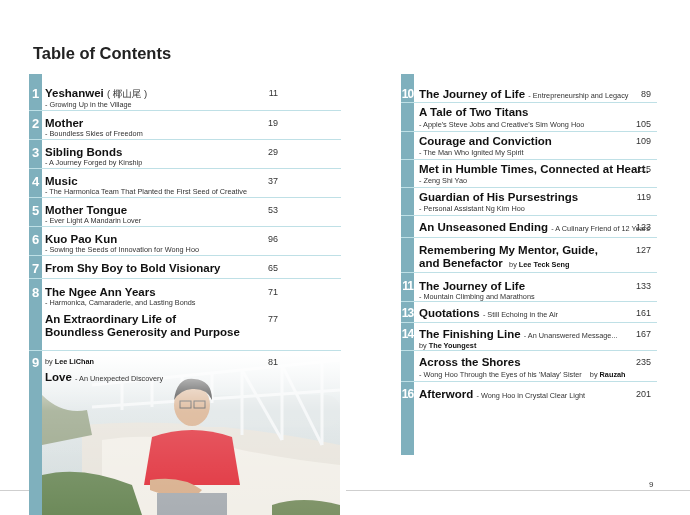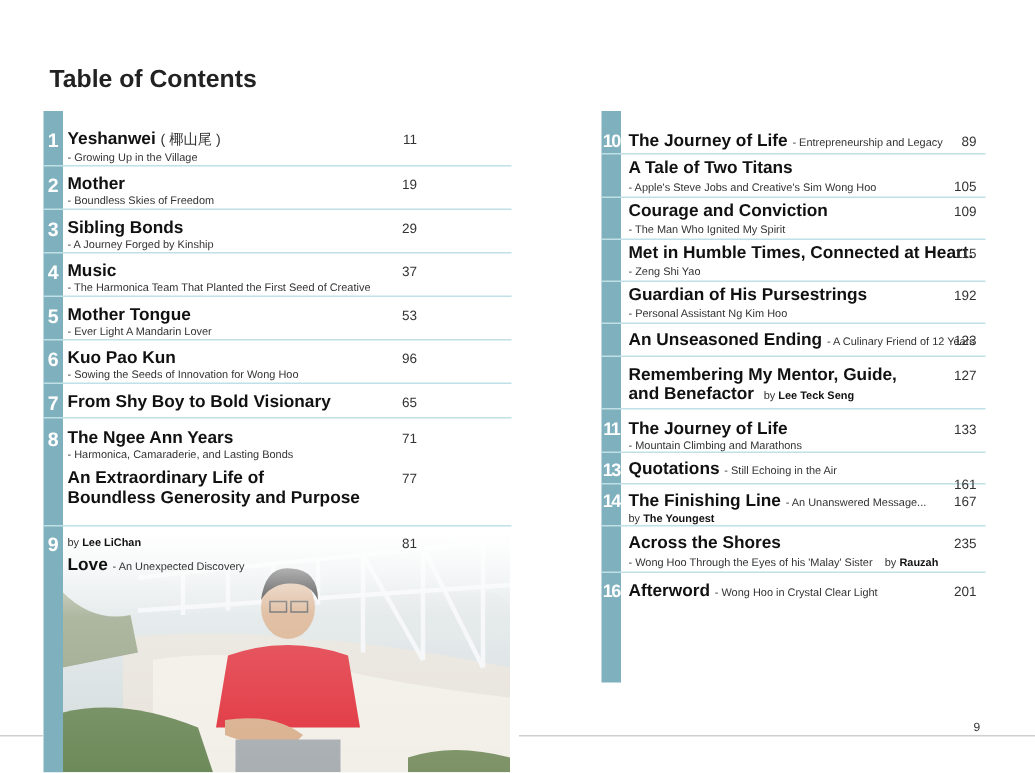--- a/index.html
+++ b/index.html
@@ -183,40 +183,40 @@
     <span class="page" style="top:4px">109</span>
   </div>
   <div class="entry" style="height:28px">
     <span class="title" style="top:3px">Met in Humble Times, Connected at Heart.</span>
     <span class="sub" style="top:16px">- Zeng Shi Yao</span>
     <span class="page" style="top:4px">115</span>
   </div>
   <div class="entry" style="height:28px">
     <span class="title" style="top:3px">Guardian of His Pursestrings</span>
     <span class="sub" style="top:16px">- Personal Assistant Ng Kim Hoo</span>
-    <span class="page" style="top:4px">192</span>
+    <span class="page" style="top:4px">119</span>
   </div>
   <div class="entry" style="height:22px">
     <span class="title" style="top:5px"><span>An Unseasoned Ending</span> <span class="inline-sub">- A Culinary Friend of 12 Years</span></span>
     <span class="page" style="top:6px">123</span>
   </div>
   <div class="entry" style="height:35px">
     <span class="title" style="top:6px"><span>Remembering My Mentor, Guide,</span><br><span>and Benefactor</span> &nbsp;<span class="inline-sub by"><span>by</span> <b>Lee Teck Seng</b></span></span>
     <span class="page" style="top:7px">127</span>
   </div>
   <div class="entry" style="height:29px">
     <span class="num" style="top:6px">11</span>
     <span class="title" style="top:7px">The Journey of Life</span>
     <span class="sub" style="top:19px">- Mountain Climbing and Marathons</span>
     <span class="page" style="top:8px">133</span>
   </div>
   <div class="entry" style="height:21px">
     <span class="num" style="top:4px">13</span>
     <span class="title" style="top:5px"><span>Quotations</span> <span class="inline-sub">- Still Echoing in the Air</span></span>
-    <span class="page" style="top:16px">161</span>
+    <span class="page" style="top:6px">161</span>
   </div>
   <div class="entry" style="height:28px">
     <span class="num" style="top:4px">14</span>
     <span class="title" style="top:5px"><span>The Finishing Line</span> <span class="inline-sub">- An Unanswered Message...</span></span>
     <span class="sub by" style="top:18px"><span>by</span> <b>The Youngest</b></span>
     <span class="page" style="top:6px">167</span>
   </div>
   <div class="entry" style="height:31px">
     <span class="title" style="top:5px">Across the Shores</span>
     <span class="sub by" style="top:19px"><span>- Wong Hoo Through the Eyes of his 'Malay' Sister</span> &nbsp;&nbsp; <span>by</span> <b>Rauzah</b></span>

